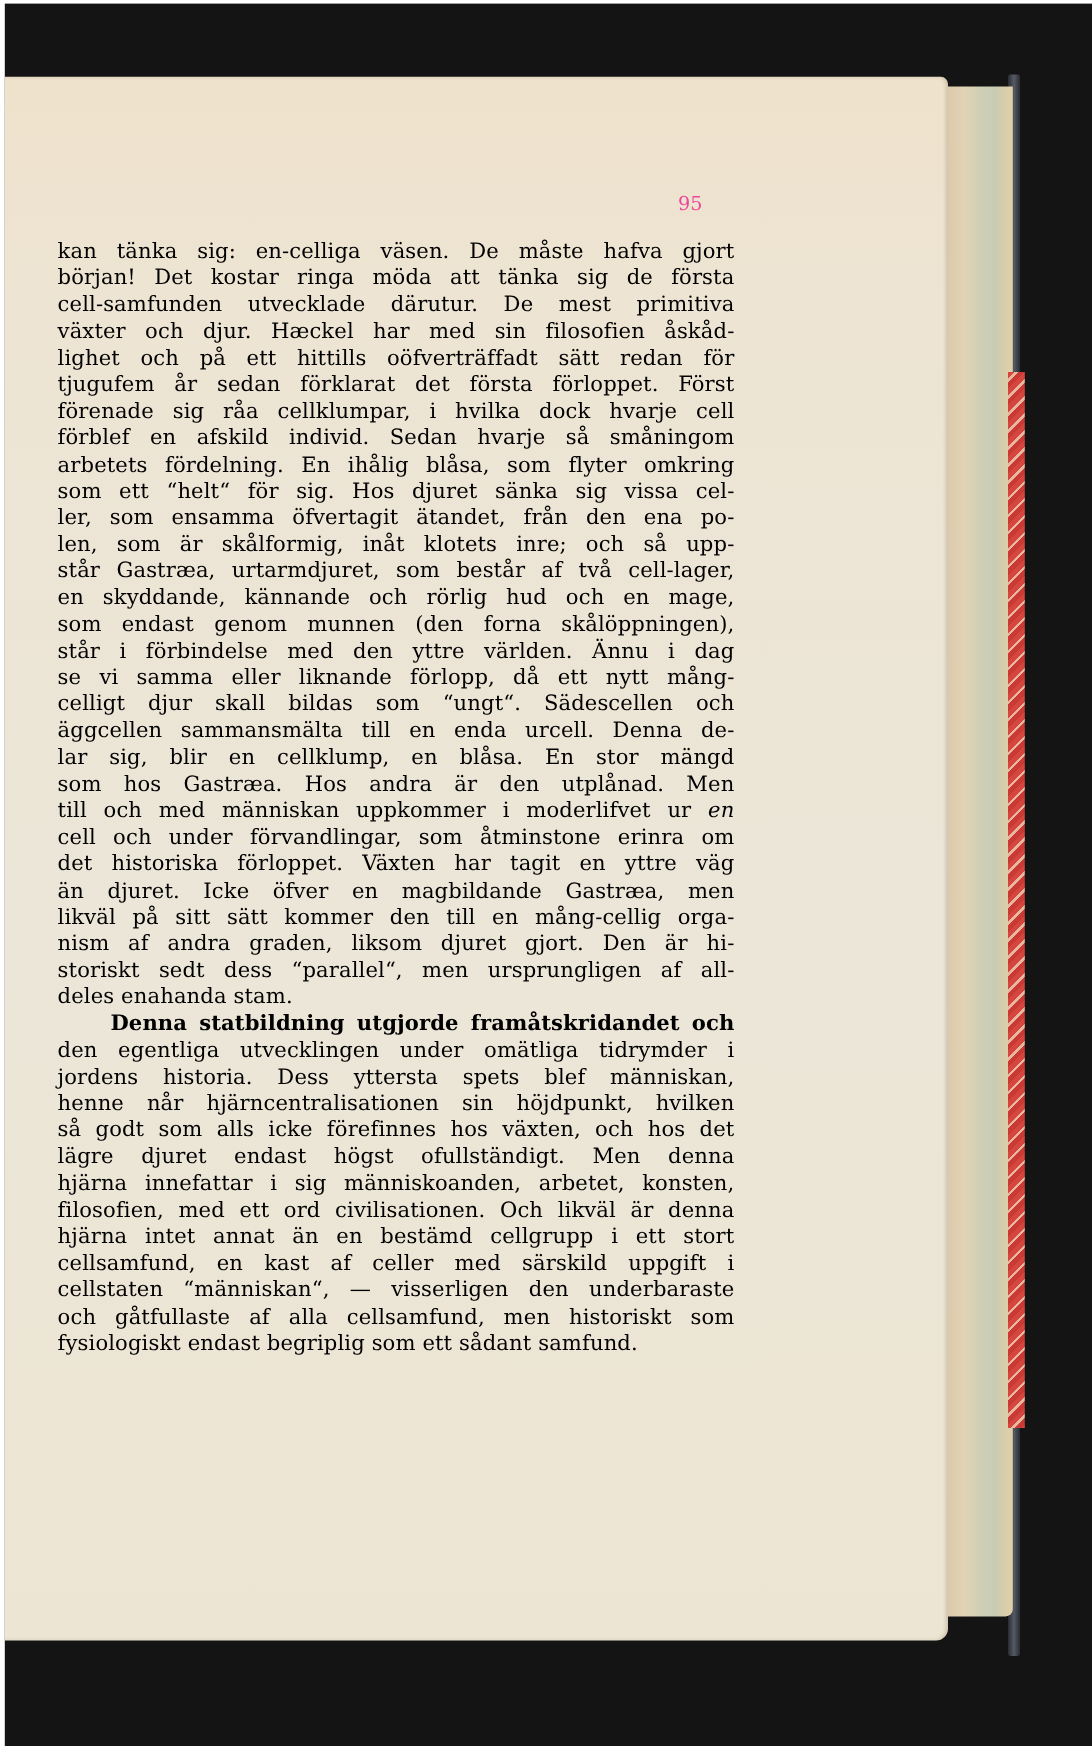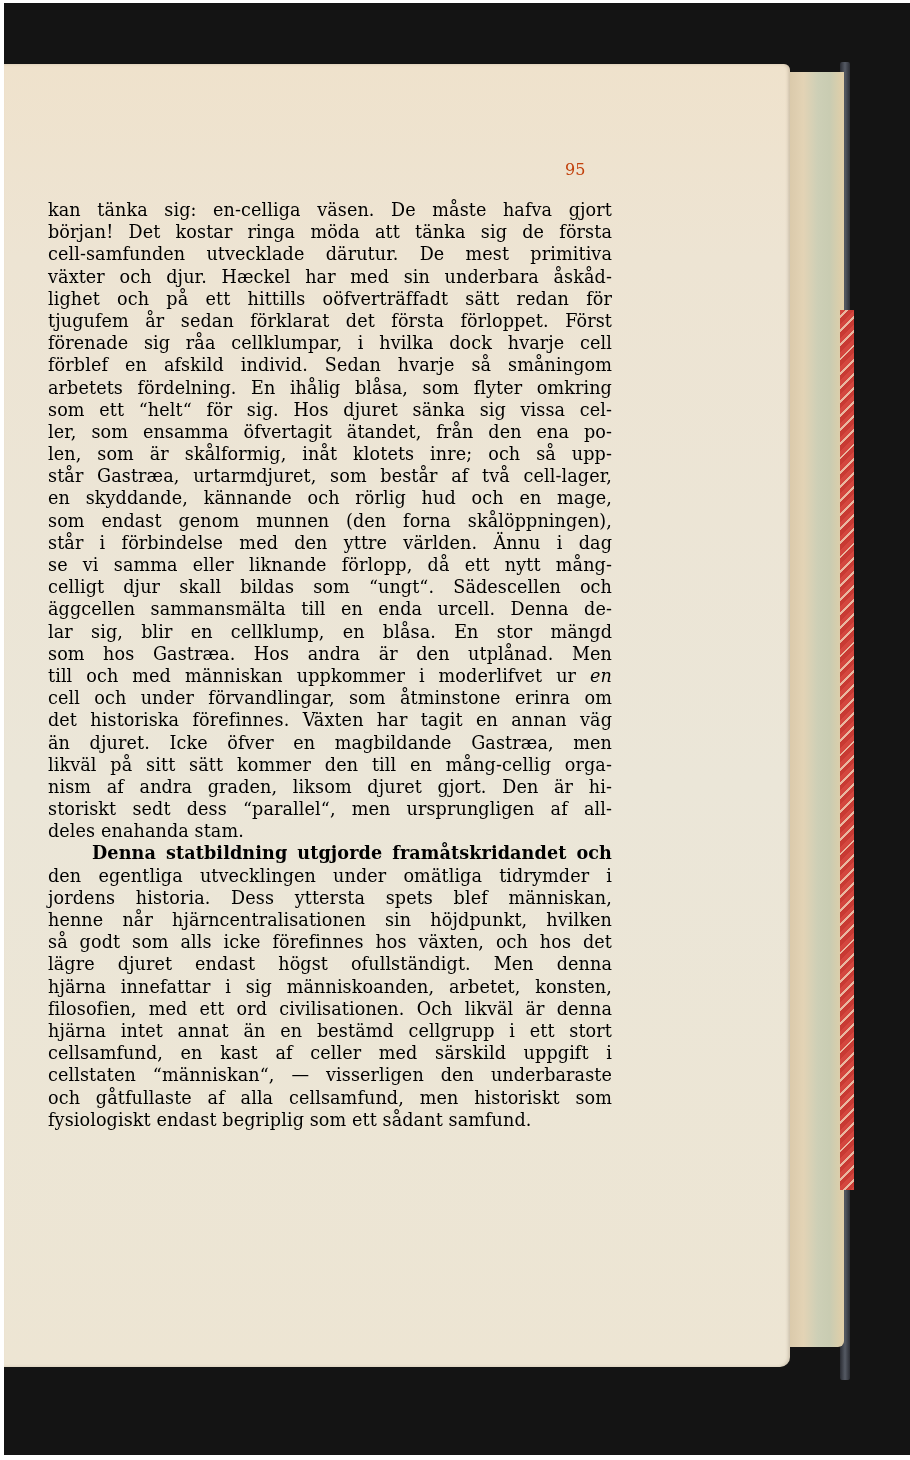--- a/index.html
+++ b/index.html
@@ -28,21 +28,21 @@
       repeating-linear-gradient(135deg, #d4463e 0 4px, #e9b7a0 4px 6px, #c83a33 6px 10px);
   }
   .page {
     position: absolute; left: 4px; top: 64px; width: 786px; height: 1303px;
     background: linear-gradient(180deg, #efe2cc 0%, #ede4d3 15%, #ebe6d8 55%, #ede5d3 100%);
     border-radius: 0 6px 10px 0;
     box-shadow: inset -2px 0 3px rgba(120,100,70,0.25);
   }
   .page-number {
     position: absolute; left: 565px; top: 160px;
-    font-size: 16px; color: #c2410c;
+    font-size: 16px; color: #ec4899;
   }
   .text-block {
     position: absolute; left: 48px; top: 199px; width: 564px;
     color: #000000;
     font-size: 17.6px;
     line-height: 22.2px;
     letter-spacing: 0.1px;
   }
   .line {
     display: block; white-space: nowrap;
@@ -61,41 +61,41 @@
 <div class="bookmark"></div>
 
 <div class="page"></div>
 
 <div class="page-number">95</div>
 
 <div class="text-block">
   <span class="line">kan tänka sig: en-celliga väsen. De måste hafva gjort</span>
   <span class="line">början! Det kostar ringa möda att tänka sig de första</span>
   <span class="line">cell-samfunden utvecklade därutur. De mest primitiva</span>
-  <span class="line">växter och djur. Hæckel har med sin underbara åskåd-</span>
+  <span class="line">växter och djur. Hæckel har med sin filosofien åskåd-</span>
   <span class="line">lighet och på ett hittills oöfverträffadt sätt redan för</span>
   <span class="line">tjugufem år sedan förklarat det första förloppet. Först</span>
   <span class="line">förenade sig råa cellklumpar, i hvilka dock hvarje cell</span>
   <span class="line">förblef en afskild individ. Sedan hvarje så småningom</span>
   <span class="line">arbetets fördelning. En ihålig blåsa, som flyter omkring</span>
   <span class="line">som ett “helt“ för sig. Hos djuret sänka sig vissa cel-</span>
   <span class="line">ler, som ensamma öfvertagit ätandet, från den ena po-</span>
   <span class="line">len, som är skålformig, inåt klotets inre; och så upp-</span>
   <span class="line">står Gastræa, urtarmdjuret, som består af två cell-lager,</span>
   <span class="line">en skyddande, kännande och rörlig hud och en mage,</span>
   <span class="line">som endast genom munnen (den forna skålöppningen),</span>
   <span class="line">står i förbindelse med den yttre världen. Ännu i dag</span>
   <span class="line">se vi samma eller liknande förlopp, då ett nytt mång-</span>
   <span class="line">celligt djur skall bildas som “ungt“. Sädescellen och</span>
   <span class="line">äggcellen sammansmälta till en enda urcell. Denna de-</span>
   <span class="line">lar sig, blir en cellklump, en blåsa. En stor mängd</span>
   <span class="line">som hos Gastræa. Hos andra är den utplånad. Men</span>
   <span class="line">till och med människan uppkommer i moderlifvet ur <i>en</i></span>
   <span class="line">cell och under förvandlingar, som åtminstone erinra om</span>
-  <span class="line">det historiska förefinnes. Växten har tagit en annan väg</span>
+  <span class="line">det historiska förloppet. Växten har tagit en yttre väg</span>
   <span class="line">än djuret. Icke öfver en magbildande Gastræa, men</span>
   <span class="line">likväl på sitt sätt kommer den till en mång-cellig orga-</span>
   <span class="line">nism af andra graden, liksom djuret gjort. Den är hi-</span>
   <span class="line">storiskt sedt dess “parallel“, men ursprungligen af all-</span>
   <span class="line last">deles enahanda stam.</span>
   <span class="line indent">Denna statbildning utgjorde framåtskridandet och</span>
   <span class="line">den egentliga utvecklingen under omätliga tidrymder i</span>
   <span class="line">jordens historia. Dess yttersta spets blef människan,</span>
   <span class="line">henne når hjärncentralisationen sin höjdpunkt, hvilken</span>
   <span class="line">så godt som alls icke förefinnes hos växten, och hos det</span>

